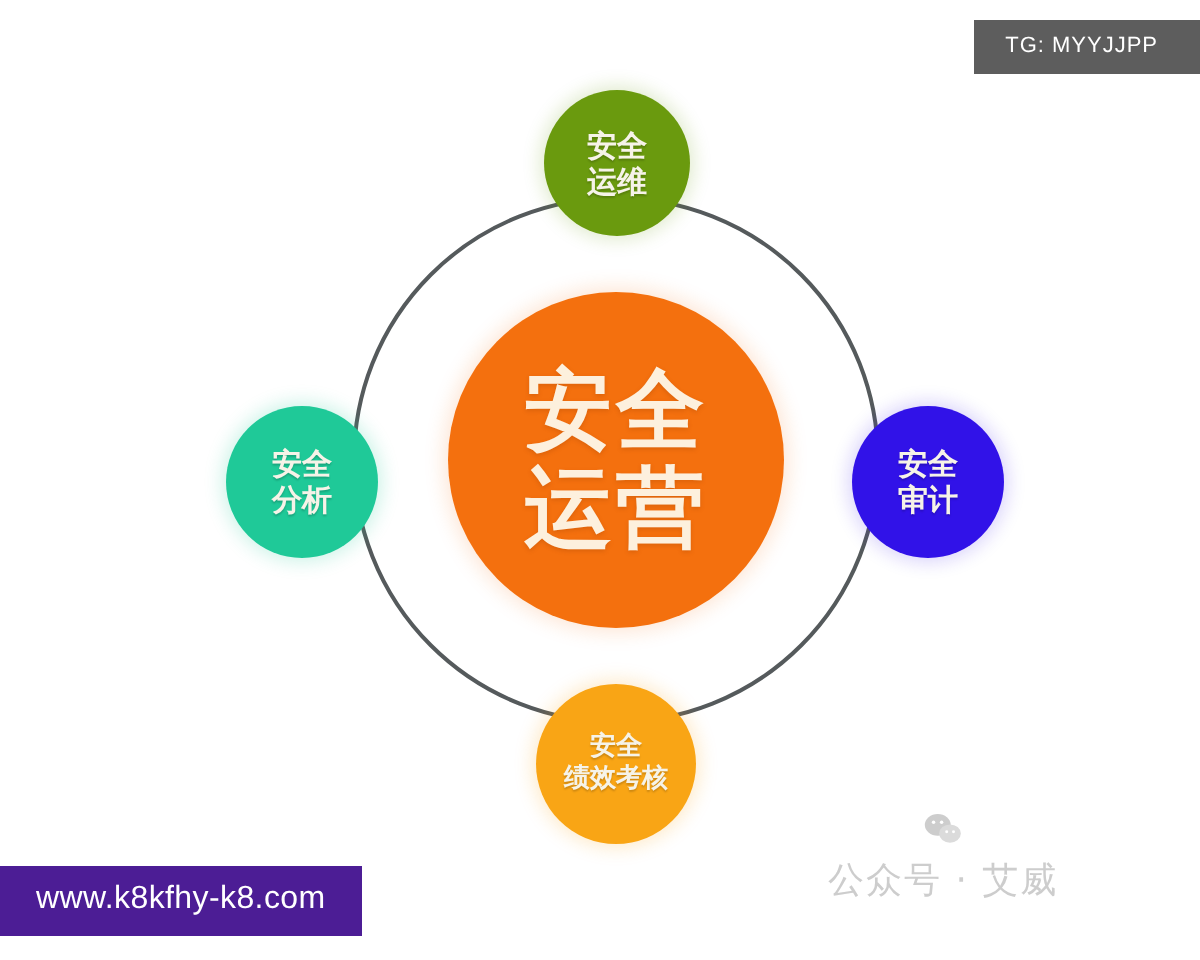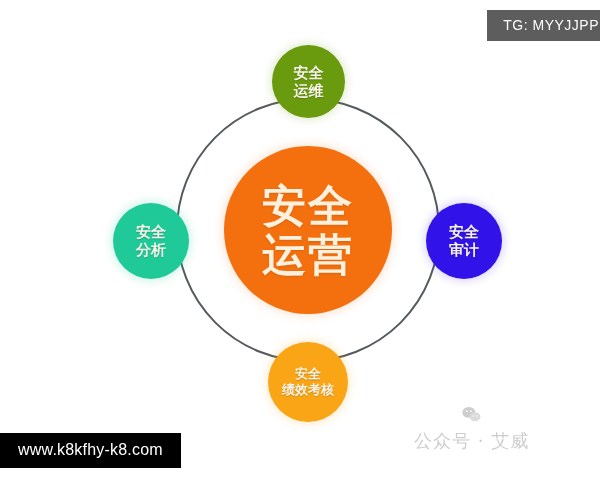--- a/index.html
+++ b/index.html
@@ -121,32 +121,32 @@
   }
   .node-bottom .node-label { font-size: 13px; }
 
   
   .tag-badge {
     position: absolute;
     right: 0px;
     top: 10px;
     background: #5d5d5d;
     color: #ffffff;
-    font-size: 14px;
-    padding: 7px 1px 8px 16px;
+    font-size: 11px;
+    padding: 7px 21px 8px 16px;
     letter-spacing: 0.5px;
     z-index: 10;
     font-family: "Liberation Sans", sans-serif;
   }
 
   .url-badge {
     position: absolute;
     left: 0px;
     bottom: 12px;
-    background: #000000;
+    background: #4c1d95;
     color: #ffffff;
     font-size: 16px;
     padding: 8px 18px 9px 18px;
     letter-spacing: 0.2px;
     z-index: 10;
     font-family: "Liberation Sans", sans-serif;
   }
 
   .wechat-mark {
     position: absolute;

